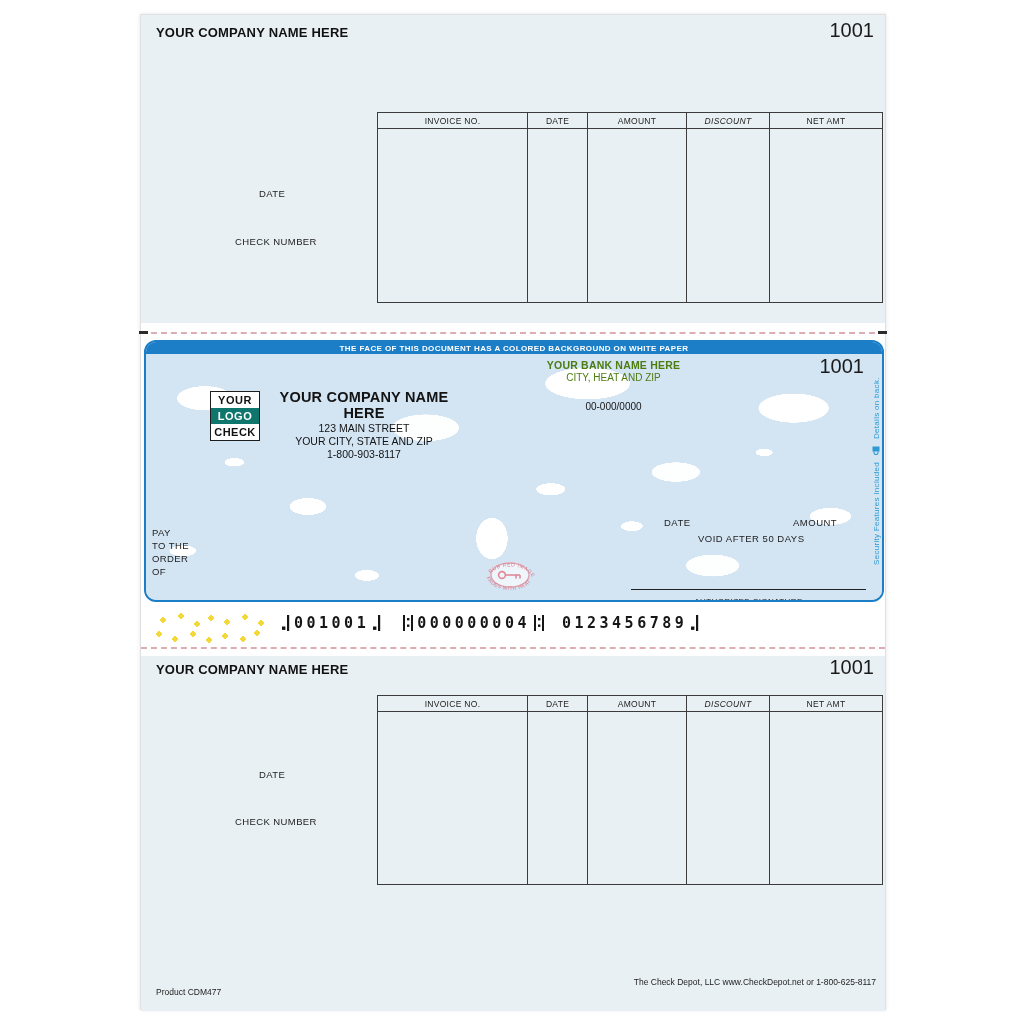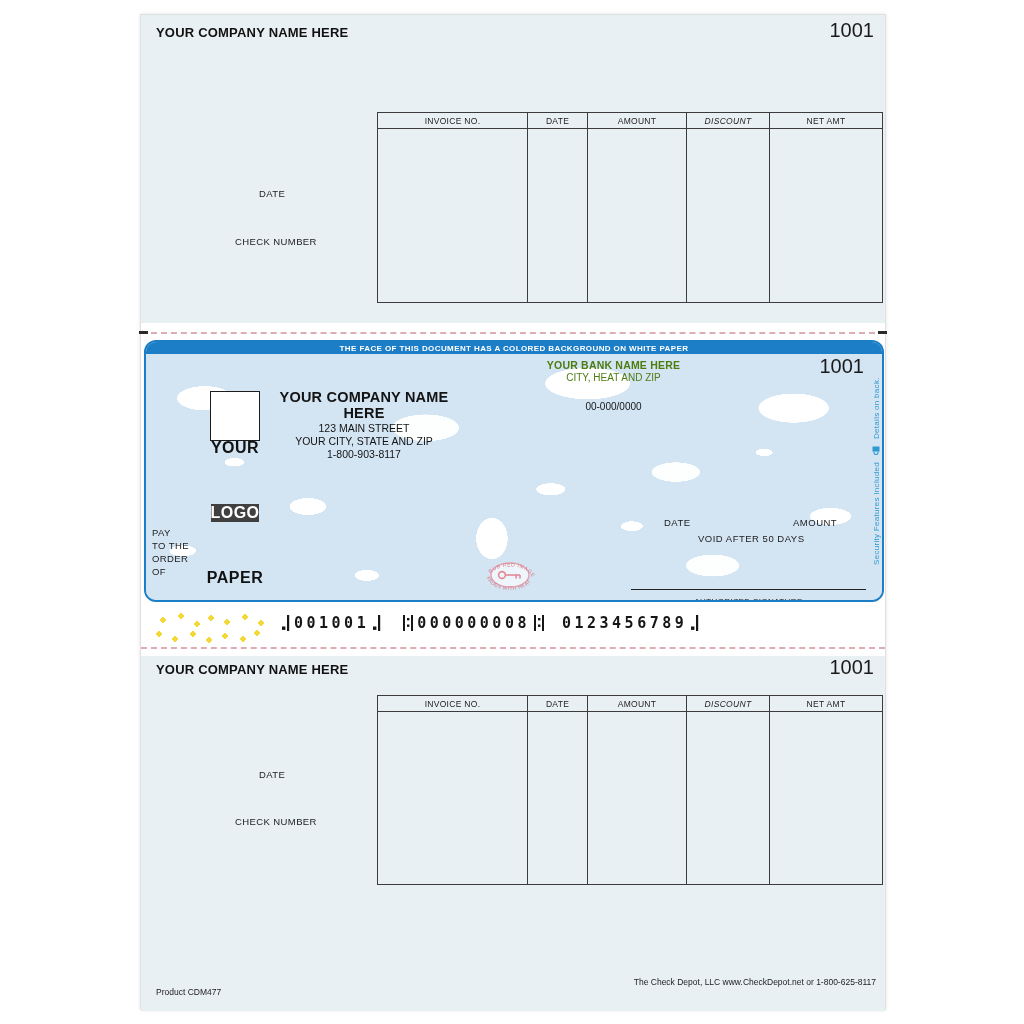--- a/index.html
+++ b/index.html
@@ -65,22 +65,22 @@
       radial-gradient(ellipse 22px 9px at 5% 80%,#fff 60%,transparent 61%);}
   .chk-number{position:absolute;right:18px;top:13px;font-size:20px;color:#1a1a1a;}
   .bank-block{position:absolute;left:360px;top:17px;width:215px;text-align:center;color:#4d7c0f;}
   .bank-name{font-size:10.5px;font-weight:bold;letter-spacing:.2px;}
   .bank-city{font-size:10px;margin-top:1px;}
   .fraction{position:absolute;left:395px;top:59px;width:145px;text-align:center;
     font-size:10px;color:#151515;}
   .logo-box{position:absolute;left:64px;top:49px;width:50px;height:50px;background:#fff;
     border:1.5px solid #1c1c1c;display:flex;flex-direction:column;text-align:center;}
   .logo-row{flex:1;display:flex;align-items:center;justify-content:center;
-    font-size:16px;font-weight:bold;letter-spacing:.5px;color:#111;margin-top:47px;}
-  .logo-row.inverse{background:#404040;color:#fff;}
+    font-size:11px;font-weight:bold;letter-spacing:.5px;color:#111;}
+  .logo-row.inverse{background:#0f766e;color:#fff;}
   .company-block{position:absolute;left:117px;top:47px;width:202px;text-align:center;color:#131313;}
   .company-name{font-size:14.5px;font-weight:bold;letter-spacing:.2px;}
   .company-line{font-size:10.5px;margin-top:1px;}
   .payto{position:absolute;left:6px;top:184px;font-size:9.5px;line-height:13px;
     letter-spacing:.4px;color:#1c1c1c;}
   .fld-label{position:absolute;font-size:9.5px;letter-spacing:.5px;color:#1c1c1c;}
   .lbl-date{left:518px;top:175px;}
   .lbl-amount{left:647px;top:175px;}
   .lbl-void{left:552px;top:191px;}
   .sig-line{position:absolute;left:485px;right:16px;top:247px;border-top:1.2px solid #222;
@@ -162,21 +162,21 @@
 
     <div class="bank-block">
       <div class="bank-name">YOUR BANK NAME HERE</div>
       <div class="bank-city">CITY, HEAT AND ZIP</div>
     </div>
     <div class="fraction">00-000/0000</div>
 
     <div class="logo-box">
       <div class="logo-row">YOUR</div>
       <div class="logo-row inverse">LOGO</div>
-      <div class="logo-row">PAPER</div>
+      <div class="logo-row">CHECK</div>
     </div>
 
     <div class="company-block">
       <div class="company-name">YOUR COMPANY NAME HERE</div>
       <div class="company-line">123 MAIN STREET</div>
       <div class="company-line">YOUR CITY, STATE AND ZIP</div>
       <div class="company-line">1-800-903-8117</div>
     </div>
 
     <div class="payto">
@@ -238,21 +238,21 @@
           <rect x="5" y="0" width="2.2" height="16" fill="#161616"></rect>
           <rect x="0" y="11.5" width="3.4" height="3.4" fill="#161616"></rect>
         </svg>
       <span class="micr-gap"></span>
       <svg class="micr-sym" width="10" height="16" viewBox="0 0 10 16">
           <rect x="0" y="0" width="2" height="16" fill="#161616"></rect>
           <rect x="4" y="3" width="2.4" height="2.4" fill="#161616"></rect>
           <rect x="4" y="9.5" width="2.4" height="2.4" fill="#161616"></rect>
           <rect x="8" y="0" width="2" height="16" fill="#161616"></rect>
         </svg>
-      <span class="micr-digits">000000008</span>
+      <span class="micr-digits">000000004</span>
       <svg class="micr-sym" width="10" height="16" viewBox="0 0 10 16">
           <rect x="0" y="0" width="2" height="16" fill="#161616"></rect>
           <rect x="4" y="3" width="2.4" height="2.4" fill="#161616"></rect>
           <rect x="4" y="9.5" width="2.4" height="2.4" fill="#161616"></rect>
           <rect x="8" y="0" width="2" height="16" fill="#161616"></rect>
         </svg>
       <span class="micr-gap"></span>
       <span class="micr-digits">0123456789</span>
       <svg class="micr-sym" width="8" height="16" viewBox="0 0 8 16">
           <rect x="5" y="0" width="2.2" height="16" fill="#161616"></rect>

